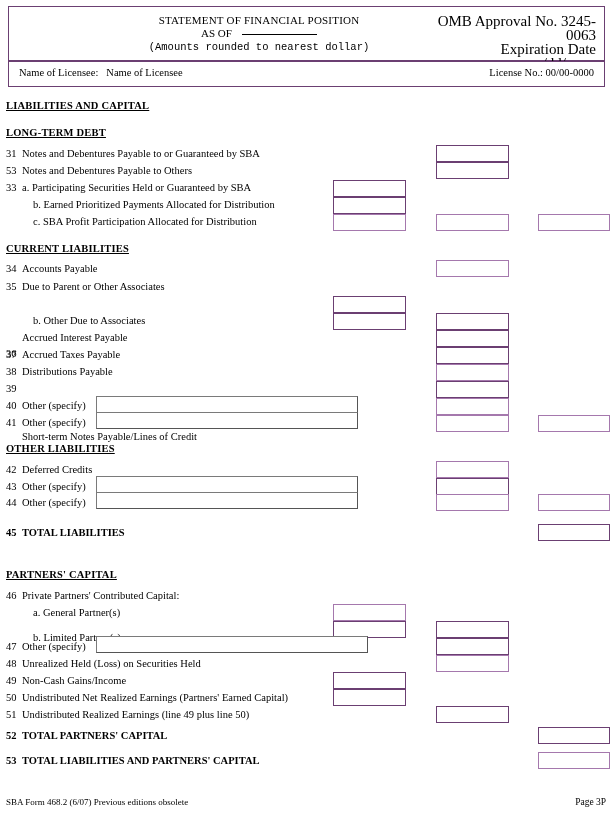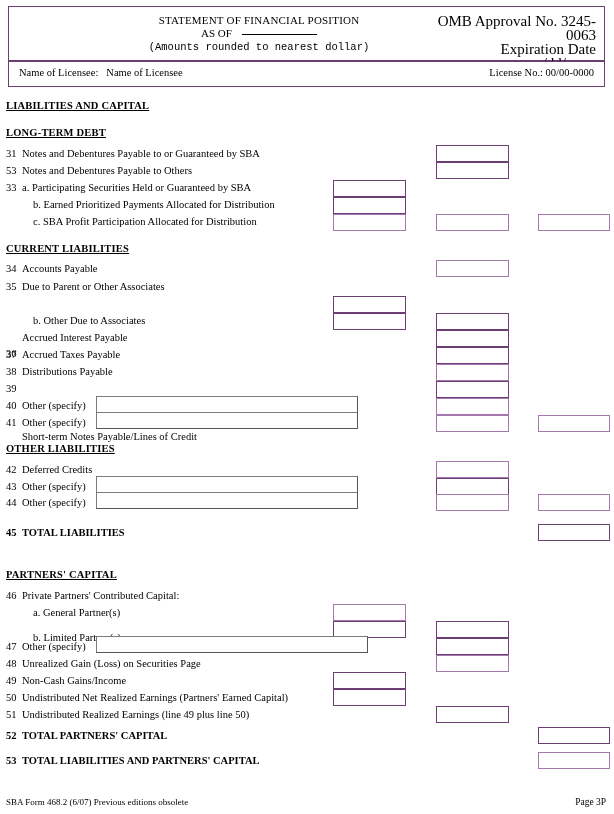--- a/index.html
+++ b/index.html
@@ -203,21 +203,21 @@
   <div class="row-txt" style="left:33px;top:632px;">b.  Limited Partner(s)</div>
   <div class="amt c1" style="top:621px;"></div>
   <div class="amt c2" style="top:621px;"></div>
 
   <div class="row-num n" style="top:641px;">47</div>
   <div class="row-txt" style="left:22px;top:641px;">Other (specify)</div>
   <div class="spec" style="left:96px;top:636px;width:272px;"></div>
   <div class="amt c2" style="top:638px;"></div>
 
   <div class="row-num n" style="top:658px;">48</div>
-  <div class="row-txt" style="left:22px;top:658px;">Unrealized Gain (Loss) on Securities Page</div>
+  <div class="row-txt" style="left:22px;top:658px;">Unrealized Held (Loss) on Securities Held</div>
   <div class="amt c2 lite" style="top:655px;"></div>
 
   <div class="row-num n" style="top:675px;">49</div>
   <div class="row-txt" style="left:22px;top:675px;">Non-Cash Gains/Income</div>
   <div class="amt c1" style="top:672px;"></div>
 
   <div class="row-num n" style="top:692px;">50</div>
   <div class="row-txt" style="left:22px;top:692px;">Undistributed Net Realized Earnings (Partners' Earned Capital)</div>
   <div class="amt c1" style="top:689px;"></div>
 

